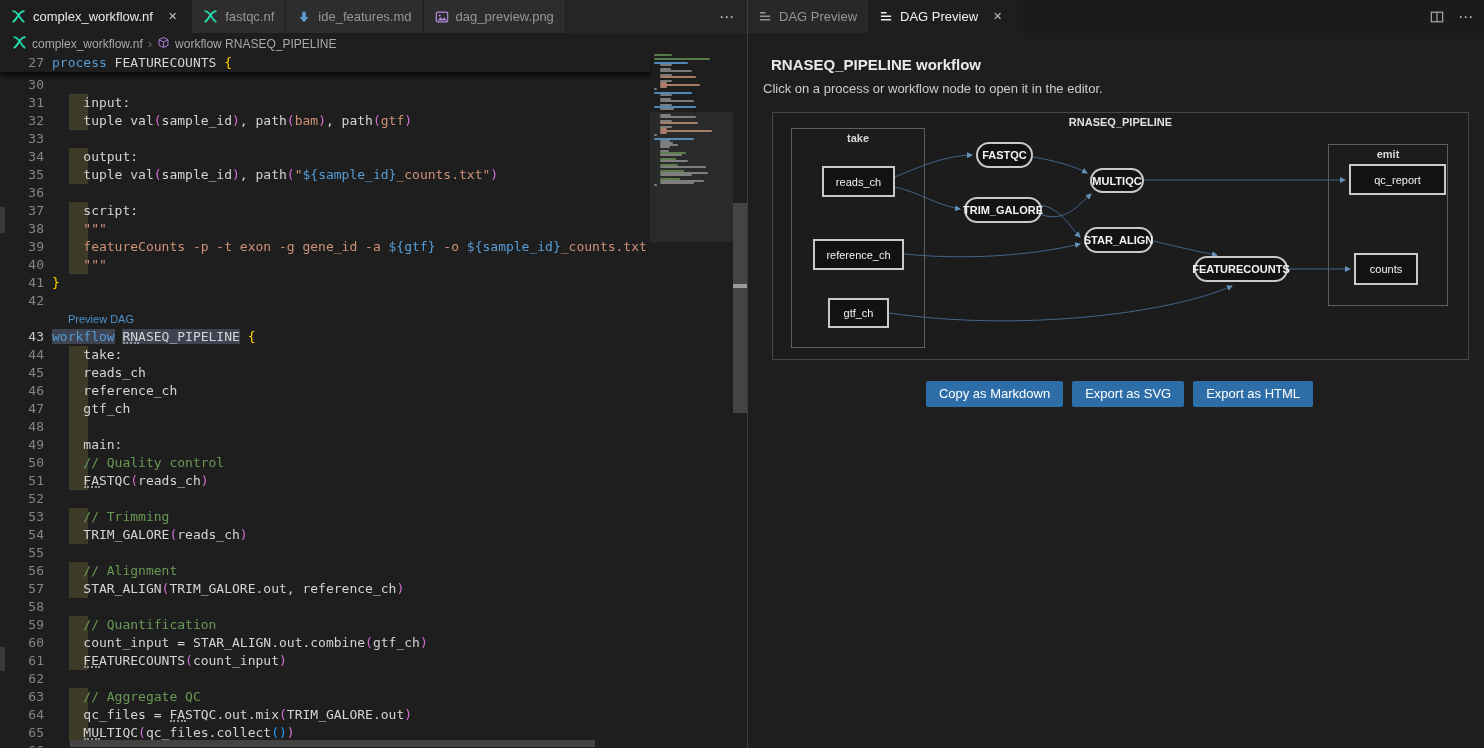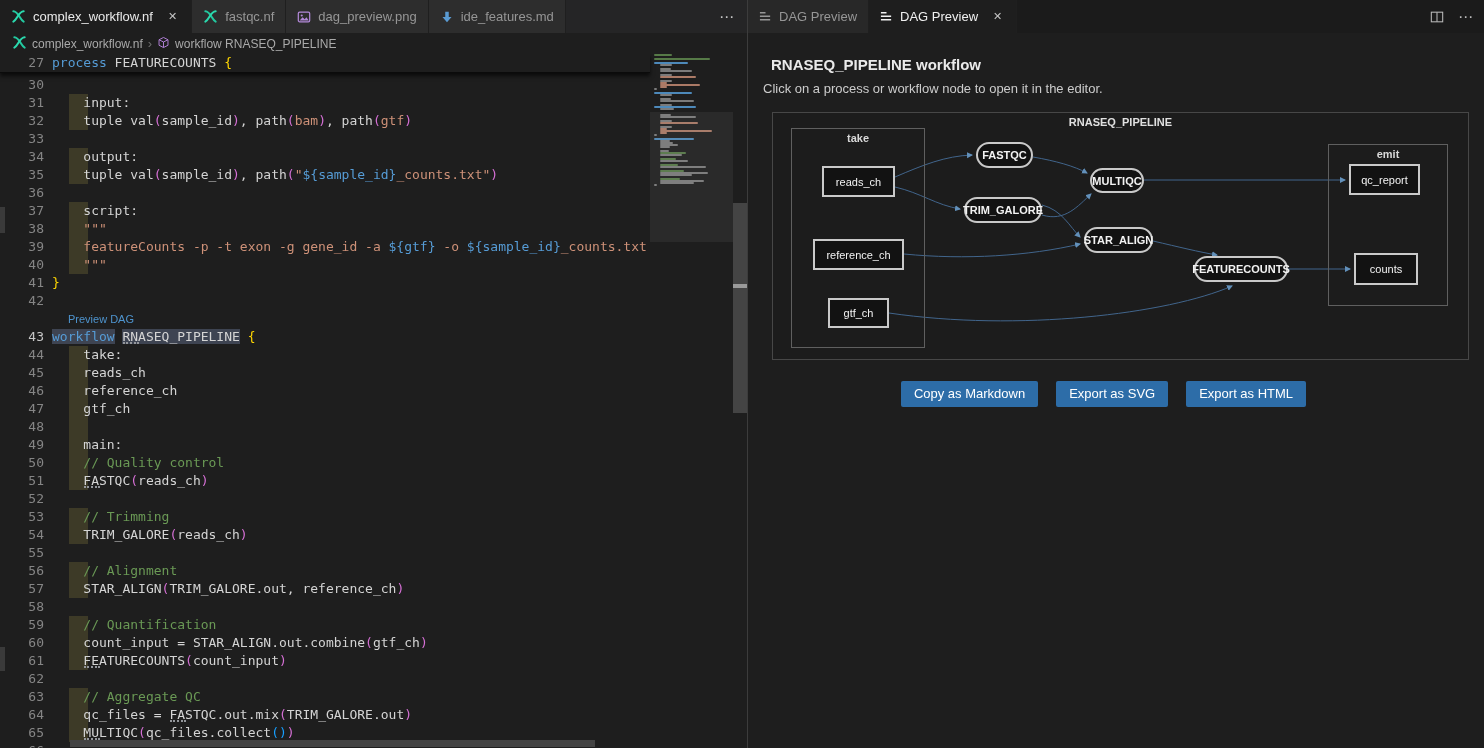--- a/index.html
+++ b/index.html
@@ -52,21 +52,21 @@
   #panel{position:relative;height:715px;}
   #panel h1{position:absolute;left:15px;top:15px;margin:8px;font-size:15px;font-weight:bold;color:#eaeaea;}
   #panel .subtitle{position:absolute;left:15px;top:48px;margin:0;font-size:13px;color:#cccccc;}
   #diagram{position:absolute;left:24px;top:79px;width:695px;height:246px;background:#1c1c1c;border:1px solid #474747;box-sizing:content-box;}
   #diagram .dg-title{position:absolute;top:3px;left:0;width:100%;text-align:center;font-size:11px;font-weight:bold;color:#e0e0e0;}
   .cluster{position:absolute;border:1px solid #5f5f5f;}
   .cluster .clabel{position:absolute;top:3px;left:0;width:100%;text-align:center;font-size:11px;font-weight:bold;color:#d8d8d8;}
   .dnode{position:absolute;display:flex;align-items:center;justify-content:center;background:#121212;border:2px solid #c9c9c9;color:#f2f2f2;font-size:11px;cursor:pointer;box-sizing:border-box;}
   .dnode.process{border-radius:13px;font-weight:bold;}
   #edges{position:absolute;left:0;top:0;width:695px;height:246px;}
-  .btnrow{position:absolute;left:8px;top:348px;width:695px;display:flex;justify-content:center;gap:18px;align-items:center;}
+  .btnrow{position:absolute;left:24px;top:348px;width:695px;display:flex;justify-content:center;gap:9px;align-items:center;}
   .btn{background:#2d6da8;color:#ffffff;border:none;font-size:13px;font-family:"Liberation Sans",sans-serif;
        padding:5px 13px;border-radius:2px;cursor:pointer;line-height:16px;}
 </style>
 </head>
 <body>
 
 <div id="app">
   <div id="left-group">
     <div class="tabbar">
       <div id="left-tabs" style="display:flex">
@@ -85,34 +85,34 @@
               <svg width="15" height="15" viewBox="0 0 16 16" fill="none">
                 <path d="M2.5 2.5c5.5.3 7 9 11 11" stroke="#23c9a0" stroke-width="2.2" stroke-linecap="round"></path>
                 <path d="M13.5 2.5c-5.5.3-7 9-11 11" stroke="#2bd9ae" stroke-width="2.2" stroke-linecap="round"></path>
               </svg>
             </span>
             <span>fastqc.nf</span>
           </div>
           <div class="tab">
             <span class="ticon">
               <svg width="14" height="14" viewBox="0 0 16 16">
+                <path d="M6 2h4v6h3.2L8 14 2.8 8H6z" fill="#5a9bd3"></path>
+              </svg>
+            </span>
+            <span>ide_features.md</span>
+          </div>
+          <div class="tab">
+            <span class="ticon">
+              <svg width="14" height="14" viewBox="0 0 16 16">
                 <rect x="1.5" y="2.5" width="13" height="11" rx="1.5" stroke="#b389d9" fill="none" stroke-width="1.4"></rect>
                 <circle cx="5.4" cy="6.2" r="1.2" fill="#b389d9"></circle>
                 <path d="M3 12l3.4-3.8 2.4 2.4 2-2.2 2.6 3.6z" fill="#b389d9"></path>
               </svg>
             </span>
             <span>dag_preview.png</span>
-          </div>
-          <div class="tab">
-            <span class="ticon">
-              <svg width="14" height="14" viewBox="0 0 16 16">
-                <path d="M6 2h4v6h3.2L8 14 2.8 8H6z" fill="#5a9bd3"></path>
-              </svg>
-            </span>
-            <span>ide_features.md</span>
           </div>
         </div>
       <div class="more-actions">⋯</div>
     </div>
     <div class="breadcrumb">
       <span class="ticon" id="bc-nf-icon"><svg width="15" height="15" viewBox="0 0 16 16" fill="none">
             <path d="M2.5 2.5c5.5.3 7 9 11 11" stroke="#23c9a0" stroke-width="2.2" stroke-linecap="round"></path>
             <path d="M13.5 2.5c-5.5.3-7 9-11 11" stroke="#2bd9ae" stroke-width="2.2" stroke-linecap="round"></path>
           </svg></span>
       <span>complex_workflow.nf</span>
@@ -400,21 +400,21 @@
             <div class="clabel">take</div>
           </div>
           <div class="dnode channel" style="left: 49px; top: 53px; width: 73px; height: 31px;">reads_ch</div>
           <div class="dnode channel" style="left: 40px; top: 126px; width: 91px; height: 31px;">reference_ch</div>
           <div class="dnode channel" style="left: 55px; top: 185px; width: 61px; height: 30px;">gtf_ch</div>
           <div class="dnode process" style="left: 203px; top: 29px; width: 57px; height: 26px;">FASTQC</div>
           <div class="dnode process" style="left: 191px; top: 84px; width: 78px; height: 26px;">TRIM_GALORE</div>
           <div class="dnode process" style="left: 317px; top: 55px; width: 54px; height: 25px;">MULTIQC</div>
           <div class="dnode process" style="left: 311px; top: 114px; width: 69px; height: 26px;">STAR_ALIGN</div>
           <div class="dnode process" style="left: 421px; top: 143px; width: 94px; height: 26px;">FEATURECOUNTS</div>
-          <div class="dnode channel" style="left: 576px; top: 51px; width: 71px; height: 31px;">qc_report</div>
+          <div class="dnode channel" style="left: 576px; top: 51px; width: 97px; height: 31px;">qc_report</div>
           <div class="dnode channel" style="left: 581px; top: 140px; width: 64px; height: 32px;">counts</div>
         </div>
       <div class="btnrow" id="btnrow">
           <button class="btn">Copy as Markdown</button>
           <button class="btn">Export as SVG</button>
           <button class="btn">Export as HTML</button>
         </div>
     </div>
   </div>
 </div>

